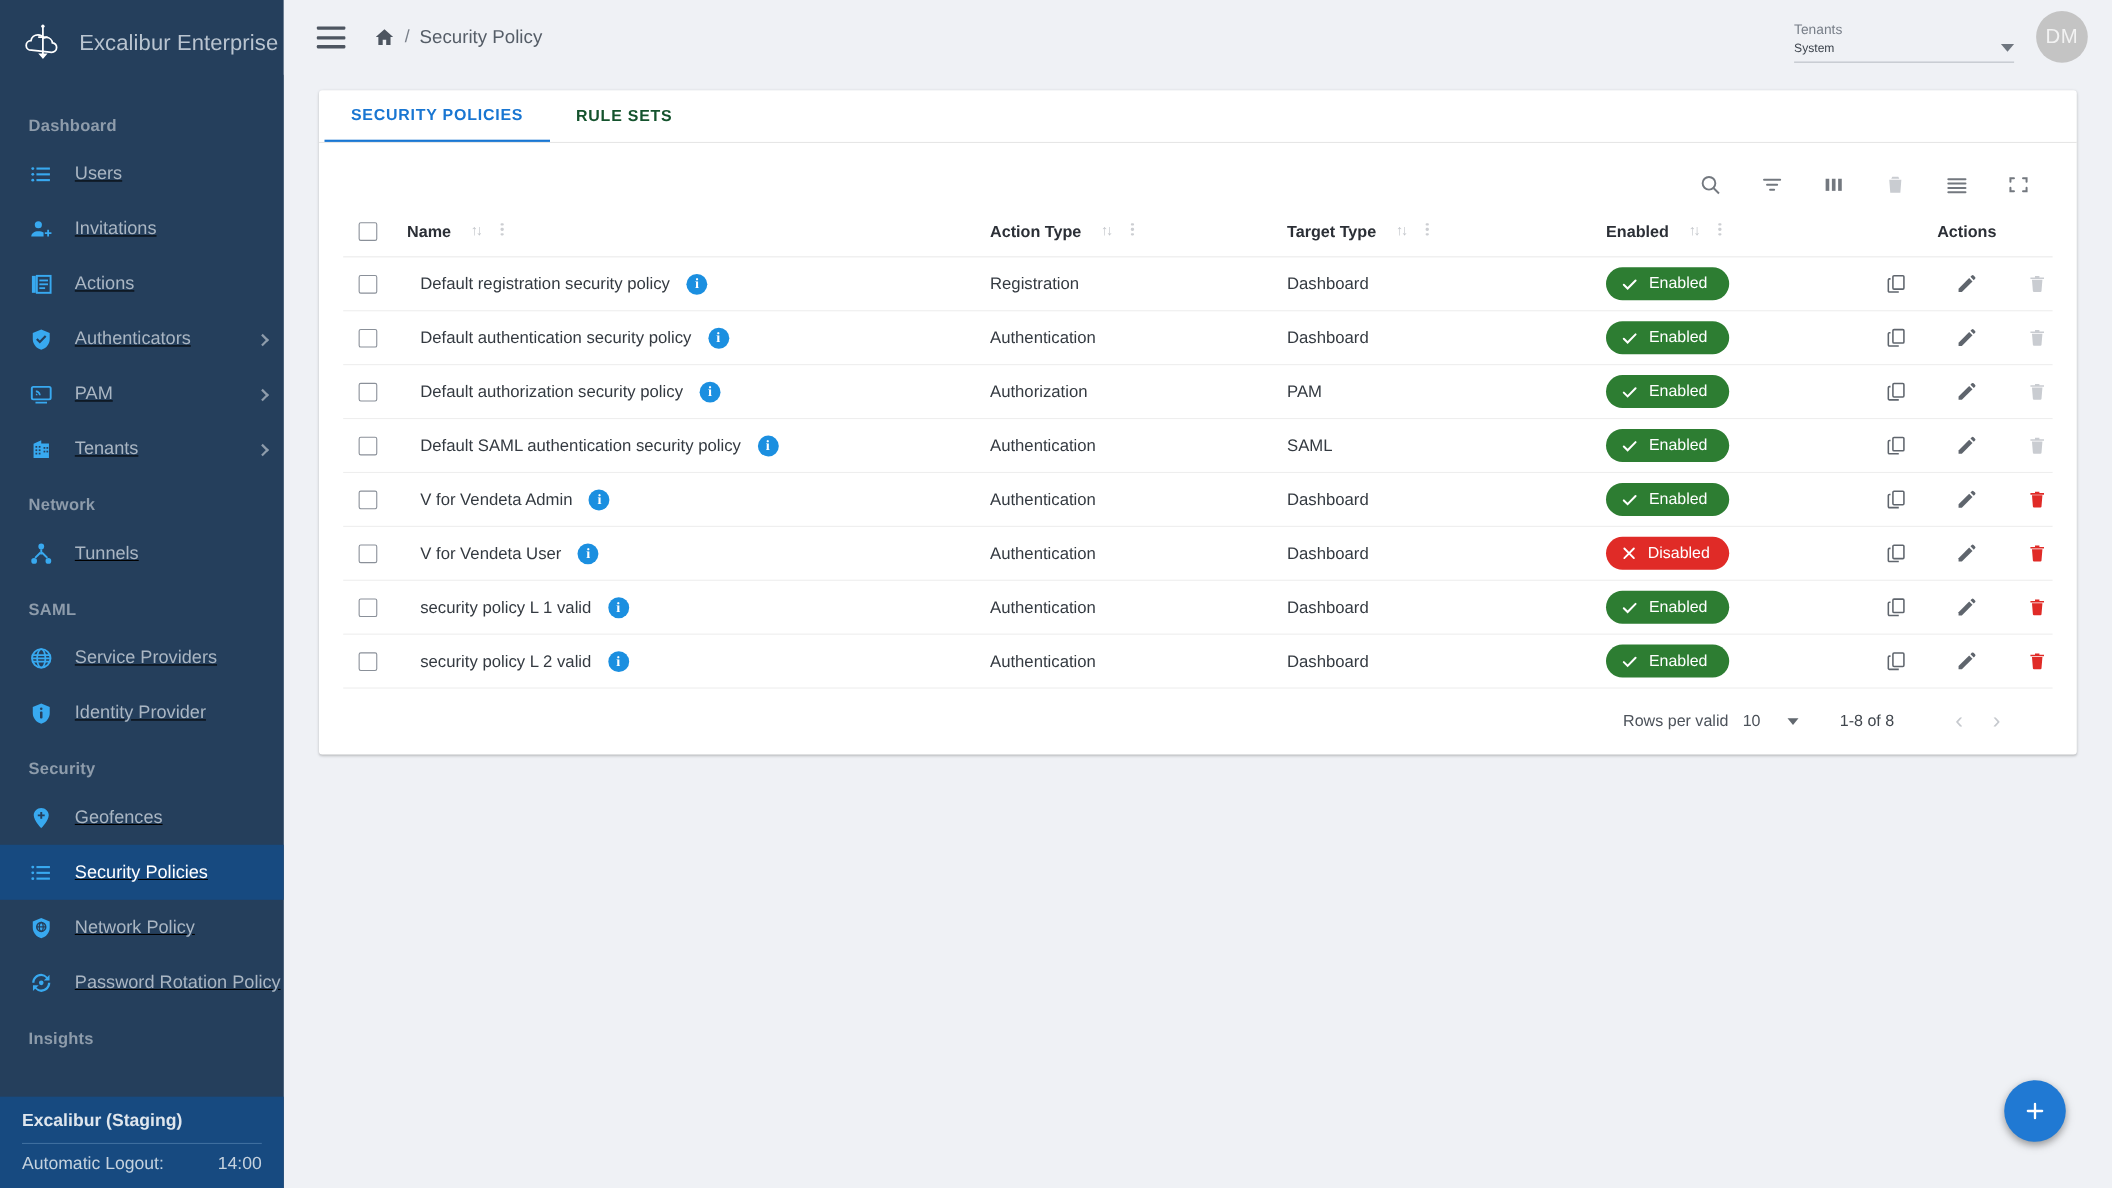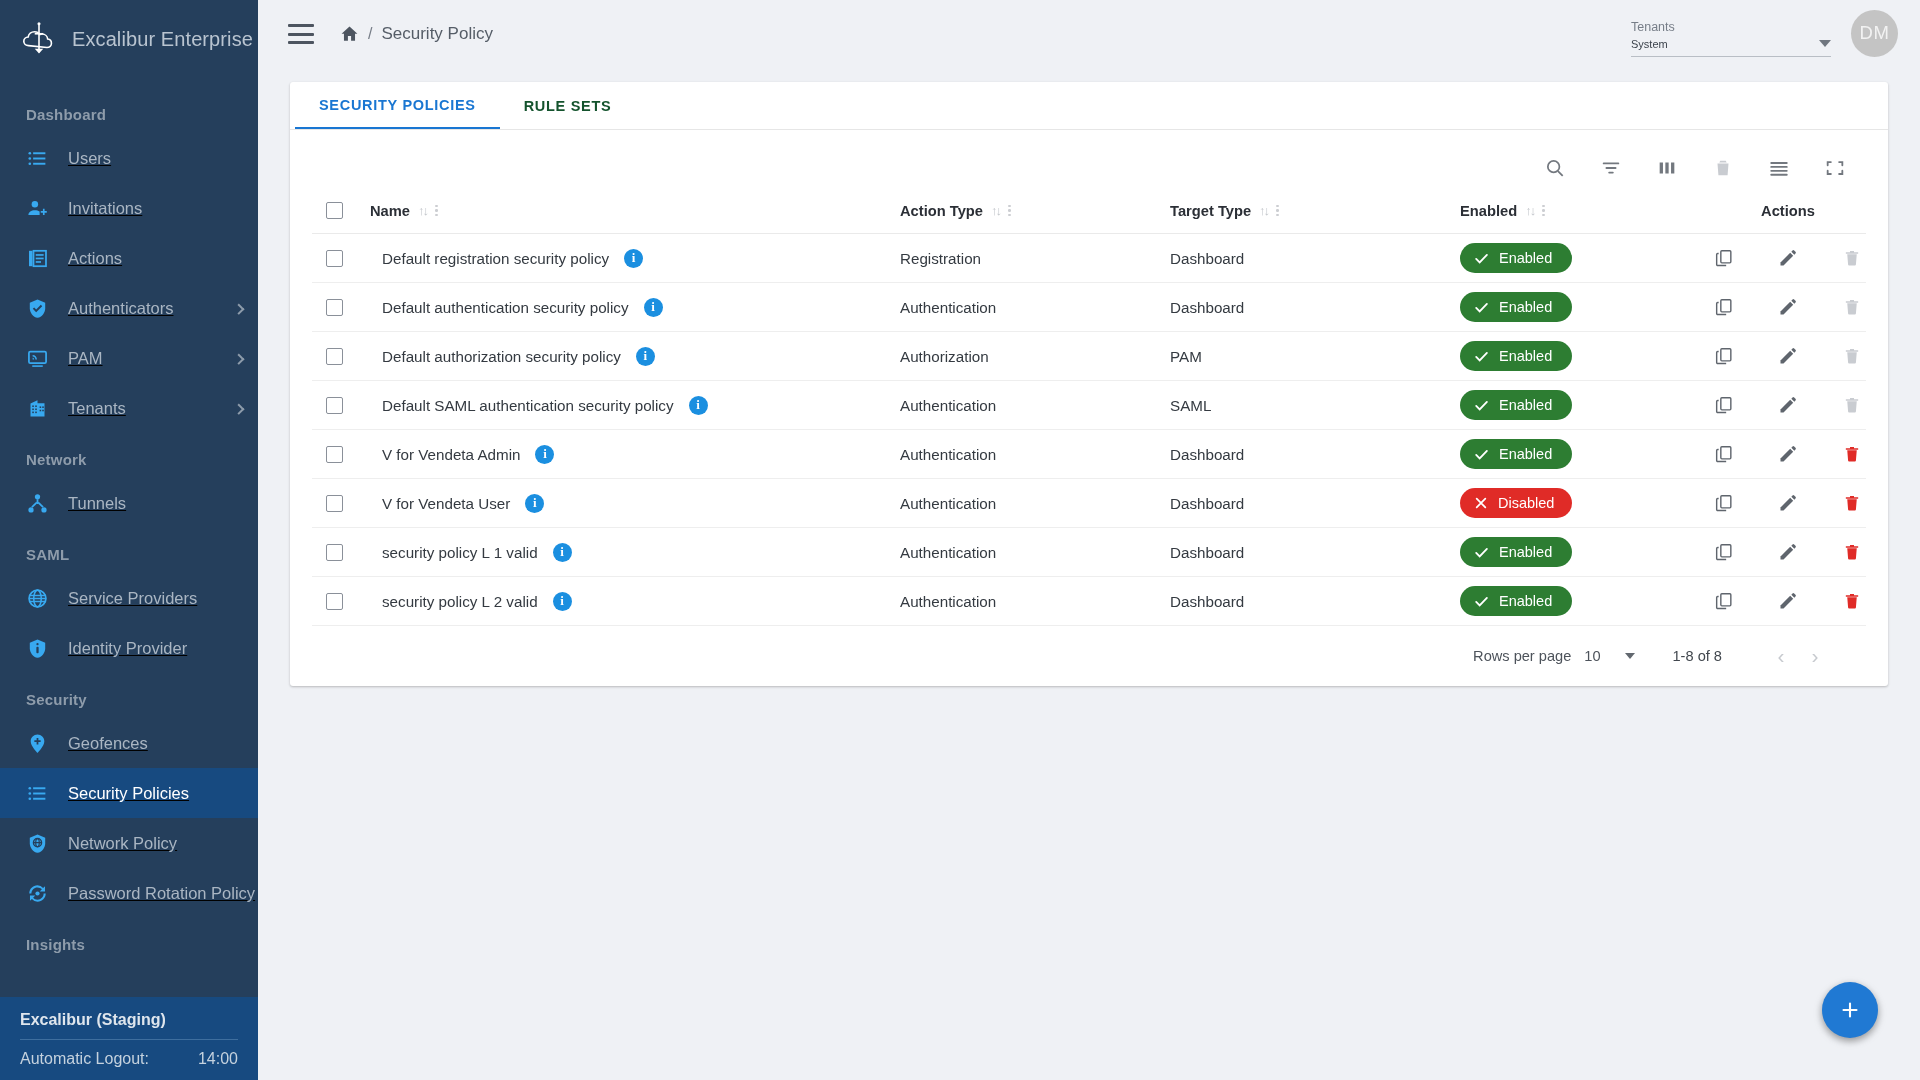--- a/index.html
+++ b/index.html
@@ -152,21 +152,21 @@
   .tb-ico svg { display: block; }
 
   table { width: 100%; border-collapse: collapse; }
   thead th {
     text-align: left;
     font-size: 14.7px; font-weight: bold; color: #2b2f36;
     padding: 8px 0 14px 0;
     border-bottom: 1px solid #eaeaea;
     white-space: nowrap;
   }
-  .th-inner { display: flex; align-items: center; gap: 8px; }
+  .th-inner { display: flex; gap: 18px; }
   .sort-ico { color: #c3c6cb; font-size: 13px; line-height: 1; letter-spacing: -2px; cursor: pointer;}
   .dots { display: flex; flex-direction: column; gap: 2px; cursor: pointer; }
   .dots i { width: 2.6px; height: 2.6px; border-radius: 50%; background: #ccced2; display: block; }
 
   .col-chk { width: 58px; padding-left: 14px !important; }
   .col-name { width: 530px; }
   .col-action { width: 270px; }
   .col-target { width: 290px; }
   .col-enabled { width: 250px; }
   .col-actions { text-align: center !important; }
@@ -888,21 +888,21 @@
                         <path d="M4.6 5.1h5V3.6h4.8v1.5h5v1.7H4.6z"></path>
                       </svg>
                     </span>
                   </span>
                 </td>
               </tr>
             </tbody>
         </table>
 
         <div class="pager">
-          <span class="rpp-label">Rows per page</span>
+          <span class="rpp-label">Rows per valid</span>
           <span class="rpp-sel">
             <span>10</span>
             <span class="rpp-caret"></span>
           </span>
           <span class="range">1-8 of 8</span>
           <span class="pg-btn">‹</span>
           <span class="pg-btn">›</span>
         </div>
       </div>
     </div>

